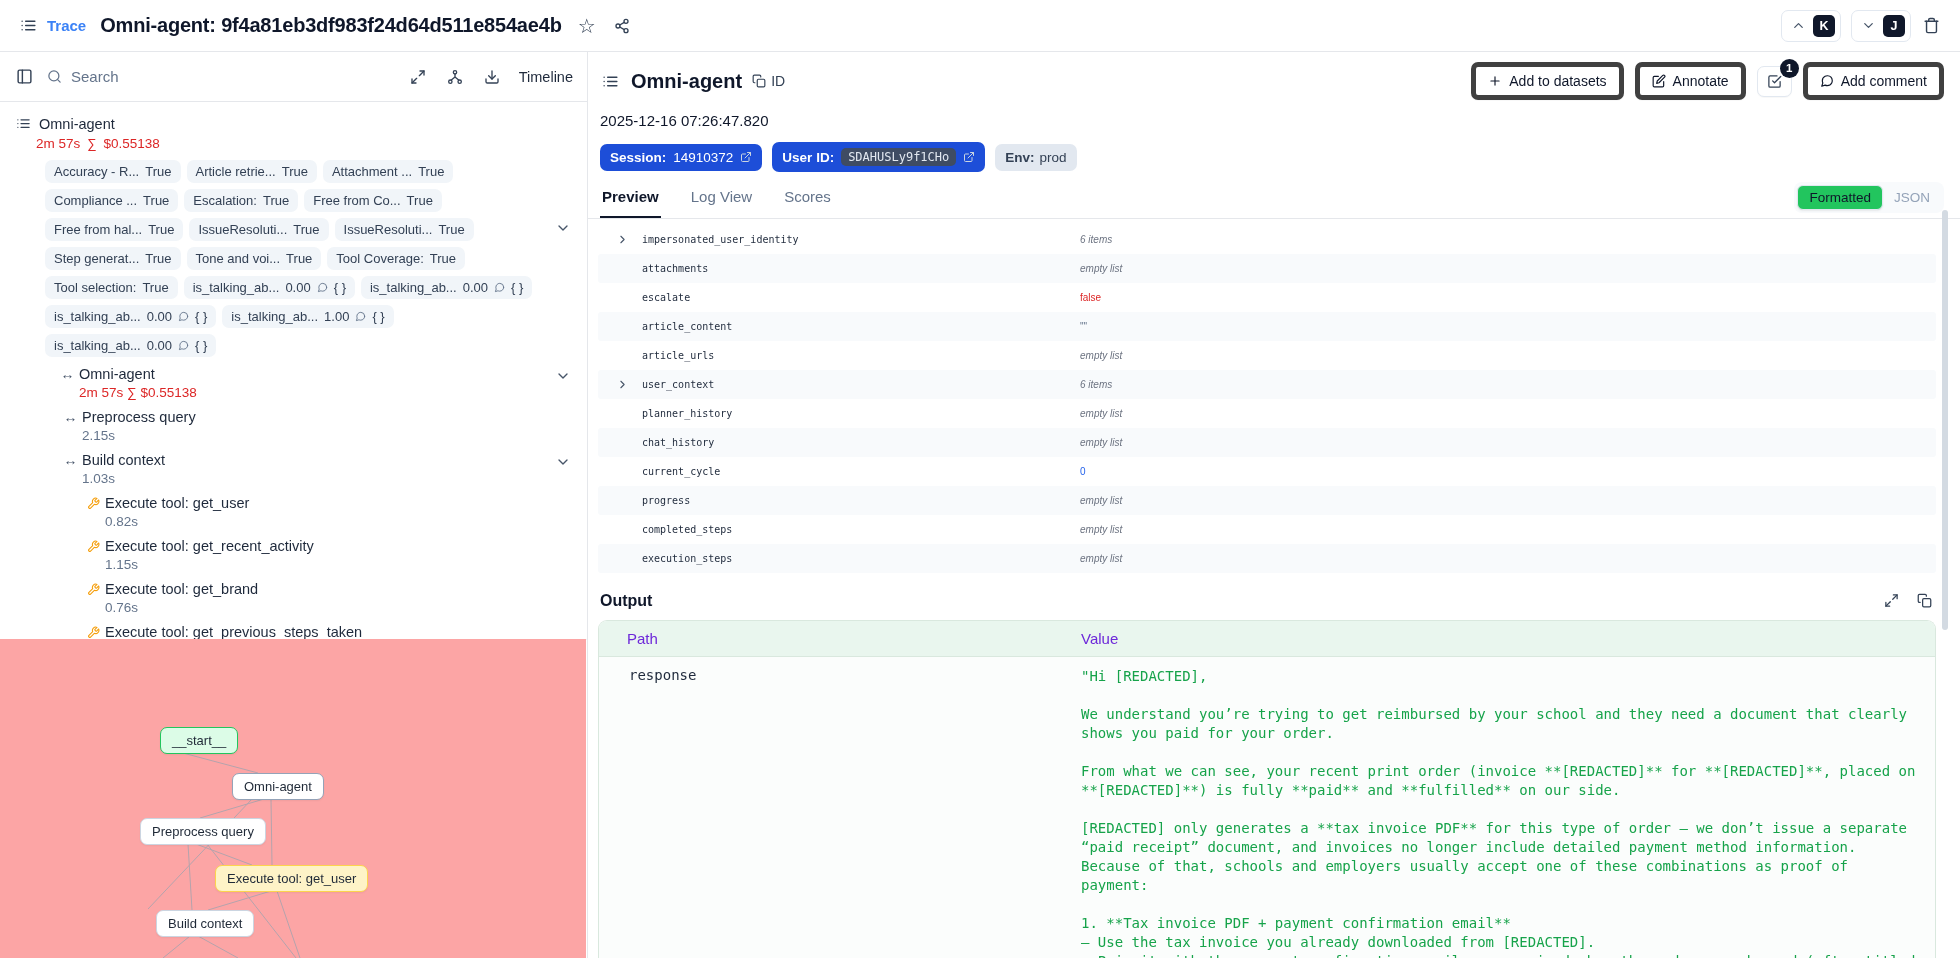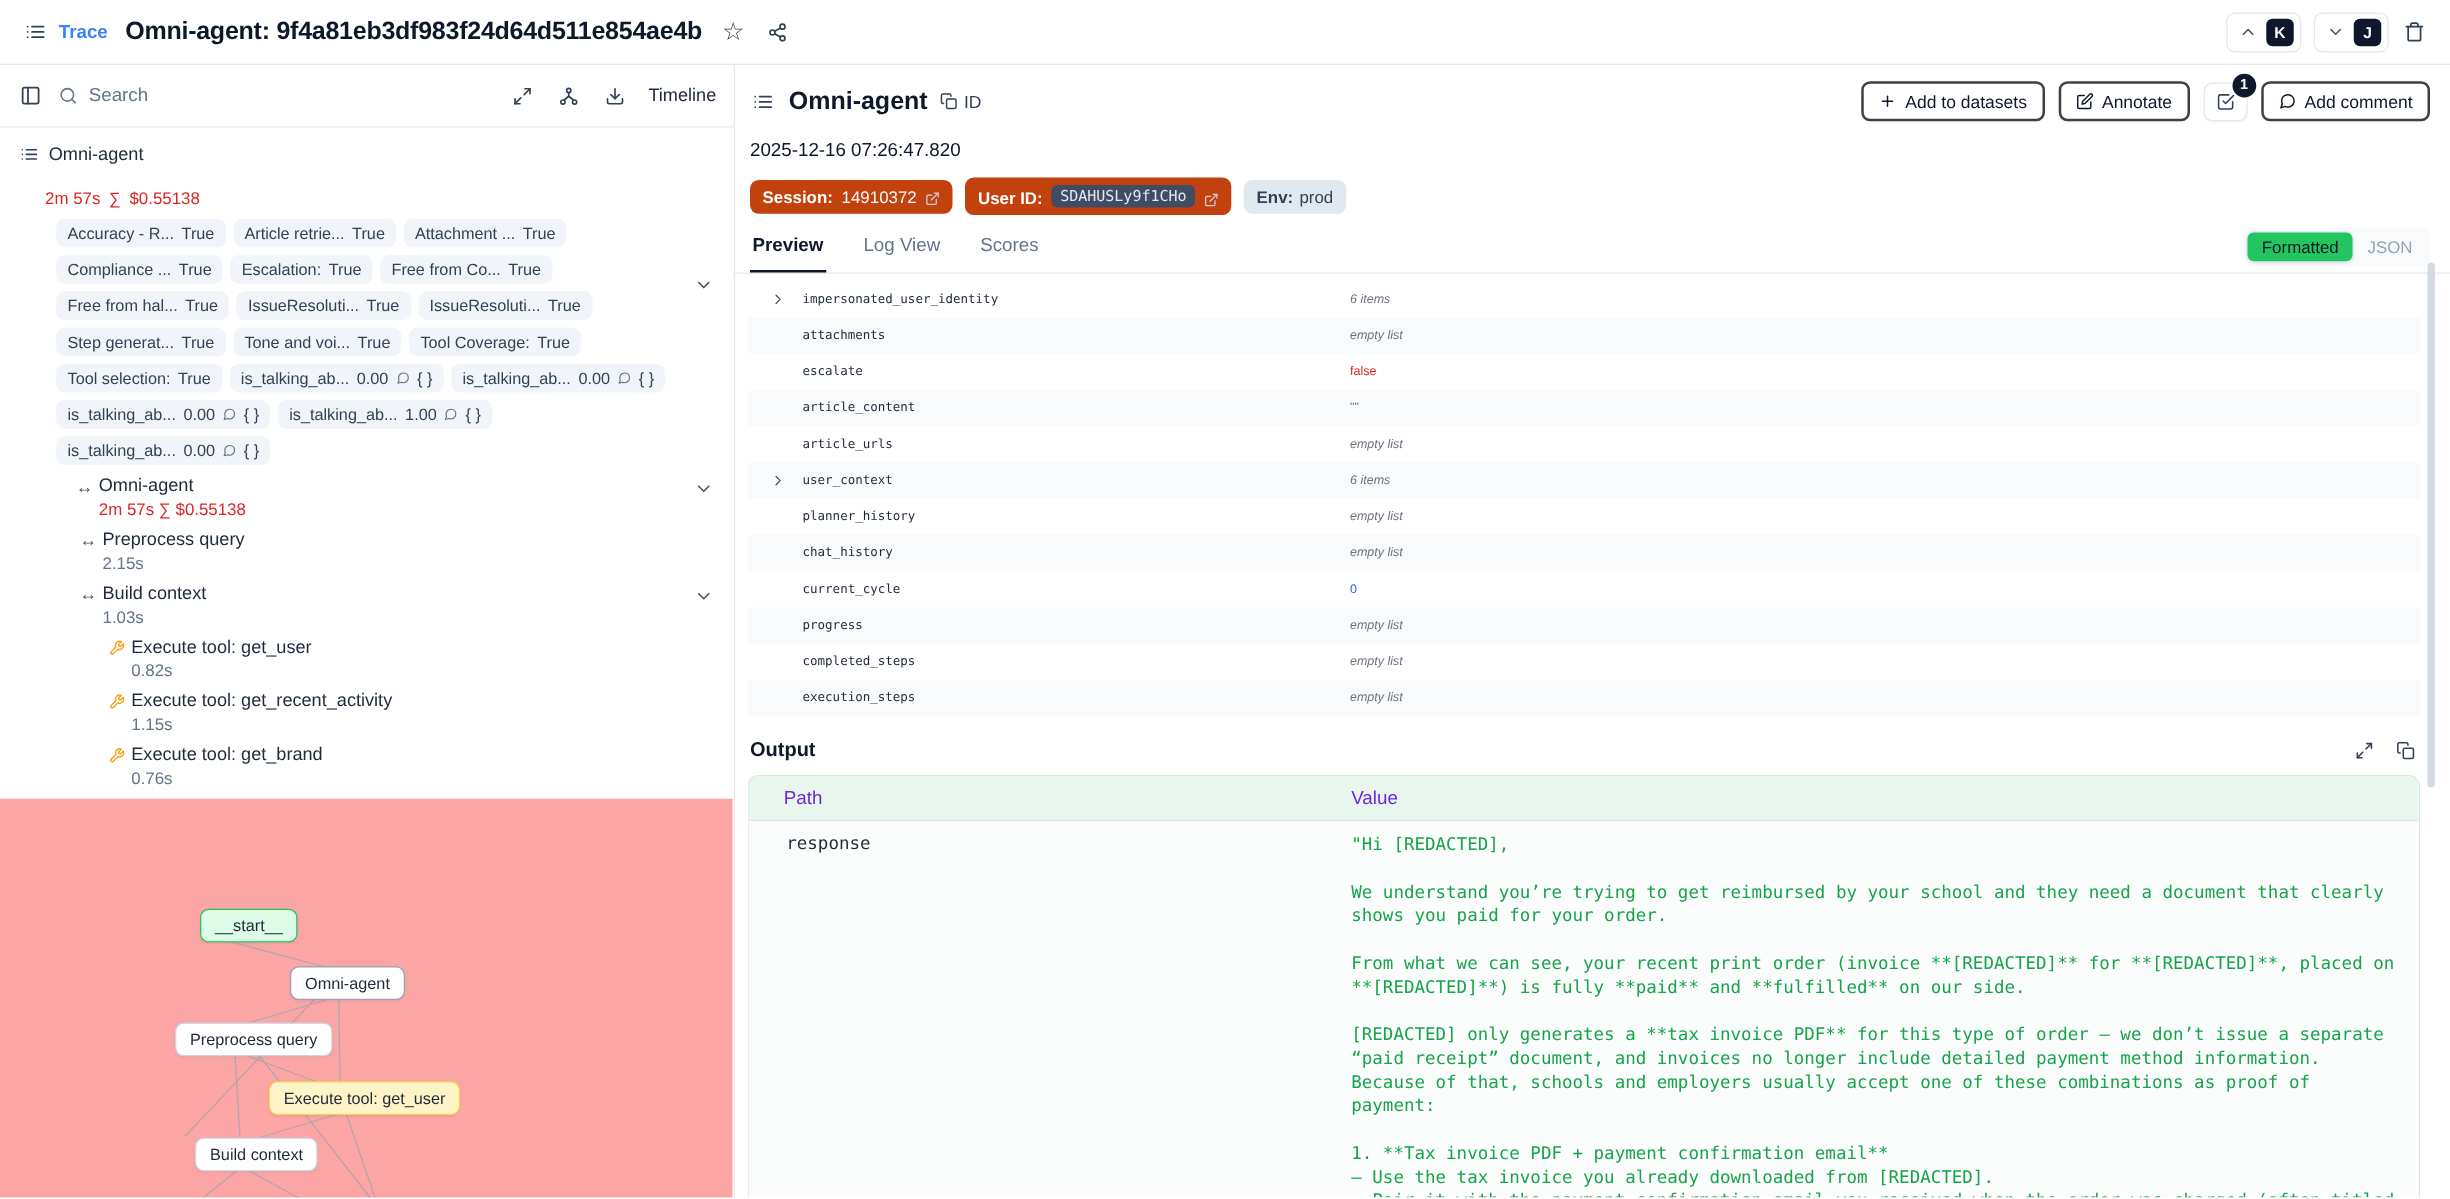--- a/index.html
+++ b/index.html
@@ -27,21 +27,21 @@
 
 .sb-header{height:50px;display:flex;align-items:center;gap:12px;padding:0 14px;border-bottom:1px solid #e5e7eb}
 .search-box{flex:1;display:flex;align-items:center;gap:9px;color:#64748b}
 .search-box input{border:none;outline:none;font-size:15px;color:#334155;width:100%;font-family:inherit;background:transparent}
 .search-box input::placeholder{color:#64748b}
 .sb-tools{display:flex;align-items:center;gap:17px;color:#475569}
 .timeline-toggle{font-size:14.5px;color:#1e293b}
 .tree{position:relative;padding-top:12px;height:538px;overflow:hidden;border-bottom:1px solid #f1f5f9}
 .root-head{display:flex;align-items:center;gap:6px;padding-left:14px}
 .root-name{font-size:14.5px;font-weight:500;color:#1e293b}
-.root-meta{padding-left:36px;margin-top:18px;font-size:13.5px;color:#dc2626;display:flex;gap:7px;align-items:center}
+.root-meta{padding-left:36px;margin-top:3px;font-size:13.5px;color:#dc2626;display:flex;gap:7px;align-items:center}
 .sum{font-size:13px}
 .badges{margin:9px 14px 6px 45px;display:flex;flex-wrap:wrap;gap:6px;max-width:502px}
 .badge{display:inline-flex;align-items:center;gap:6px;background:#f1f5f9;border-radius:7px;padding:5px 9px;font-size:13px;color:#334155;line-height:1;white-space:nowrap}
 .b-ico{color:#64748b;display:flex}
 .root-chev{position:absolute;right:16px;top:118px;color:#475569}
 .span-row{position:relative;margin-top:9px}
 .s-head{display:flex;align-items:center;gap:3px}
 .s-name{font-size:14.5px;color:#1e293b}
 .s-ico{width:17px;display:flex;justify-content:center;color:#475569;font-size:14px;line-height:1}
 .s-ico.tool{color:#f59e0b}
@@ -58,26 +58,26 @@
 .gnode{position:absolute;font-size:13px;padding:5px 11px;border-radius:7px;background:#fff;border:1px solid #cbd5e1;color:#1f2937;white-space:nowrap;box-shadow:0 1px 2px rgba(0,0,0,.05)}
 .gnode.start{background:#dcfce7;border:1.5px solid #22c55e;font-weight:500}
 .gnode.agent{border-color:#94a3b8}
 .gnode.tool{background:#fef3c7;border-color:#fcd34d}
 
 
 .m-head{display:flex;align-items:center;padding:12px 16px 0 12px;gap:10px;height:46px}
 .m-title{font-size:20px;font-weight:700}
 .id-btn{display:flex;align-items:center;gap:5px;color:#334155;font-size:14px;font-weight:500}
 .m-actions{margin-left:auto;display:flex;align-items:center;gap:11px}
-.act-btn{display:flex;align-items:center;gap:7px;border:2px solid #404040;border-radius:7px;background:#fff;padding:6px 12px;font-size:14px;font-weight:500;color:#0f172a;box-shadow:0 1px 1px rgba(0,0,0,.03)}
+.act-btn{display:flex;align-items:center;gap:7px;border:5px solid #404040;border-radius:7px;background:#fff;padding:6px 12px;font-size:14px;font-weight:500;color:#0f172a;box-shadow:0 1px 1px rgba(0,0,0,.03)}
 .q-btn{position:relative;border:1px solid #e2e8f0;border-radius:7px;background:#fff;padding:7px 9px;color:#334155;box-shadow:0 1px 1px rgba(0,0,0,.03)}
 .q-badge{position:absolute;top:-8px;right:-8px;background:#0f172a;color:#fff;font-size:11.5px;font-weight:600;min-width:19px;height:19px;border-radius:10px;display:flex;align-items:center;justify-content:center;padding:0 4px}
 .m-ts{padding:14px 0 0 12px;font-size:15px;color:#0f172a}
 .m-badges{display:flex;align-items:center;gap:10px;padding:13px 0 0 12px}
-.dark-badge{display:flex;align-items:flex-end;gap:7px;background:#c2410c;color:#fff;border-radius:7px;padding:6px 10px;font-size:13.5px;font-weight:700}
+.dark-badge{display:flex;align-items:center;gap:7px;background:#1d4ed8;color:#fff;border-radius:7px;padding:6px 10px;font-size:13.5px;font-weight:700}
 .dark-badge .val{font-weight:500}
 .id-chip{background:#3f4c63;border-radius:5px;padding:2px 7px;font-size:12px;font-weight:400;color:#e2e8f0}
 .env-badge{display:flex;gap:5px;background:#e2e8f0;color:#334155;border-radius:7px;padding:6px 10px;font-size:13.5px;font-weight:700}
 .env-badge .val{font-weight:500}
 .ext-ico{color:#cbd5e1;display:flex}
 .m-tabs{display:flex;align-items:flex-end;padding:10px 16px 0 12px;border-bottom:1px solid #e5e7eb}
 .tab{font-size:15px;color:#64748b;font-weight:500;padding:6px 2px 11px 2px;margin-right:28px;border-bottom:2px solid transparent}
 .tab.active{color:#0f172a;font-weight:700;border-bottom-color:#0f172a}
 .fmt-toggle{margin-left:auto;display:flex;align-items:center;background:#f8fafc;border-radius:8px;padding:3px;margin-bottom:5px}
 .fmt{font-size:13.5px;color:#94a3b8;padding:4px 11px;border-radius:6px;font-weight:500}

